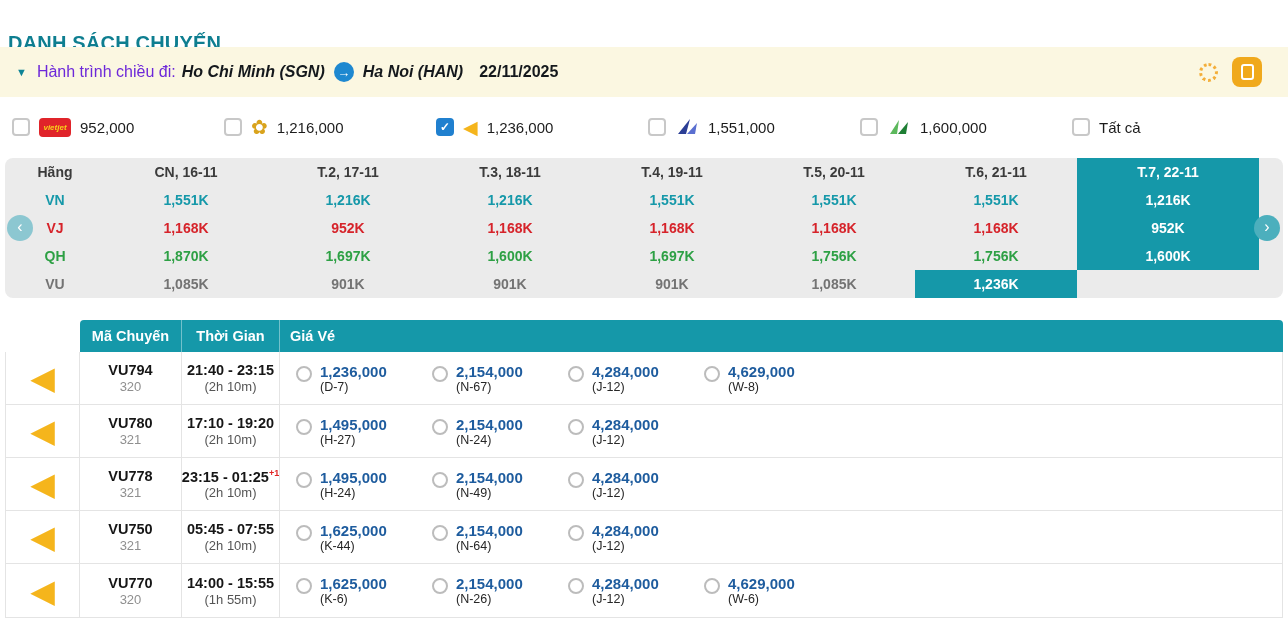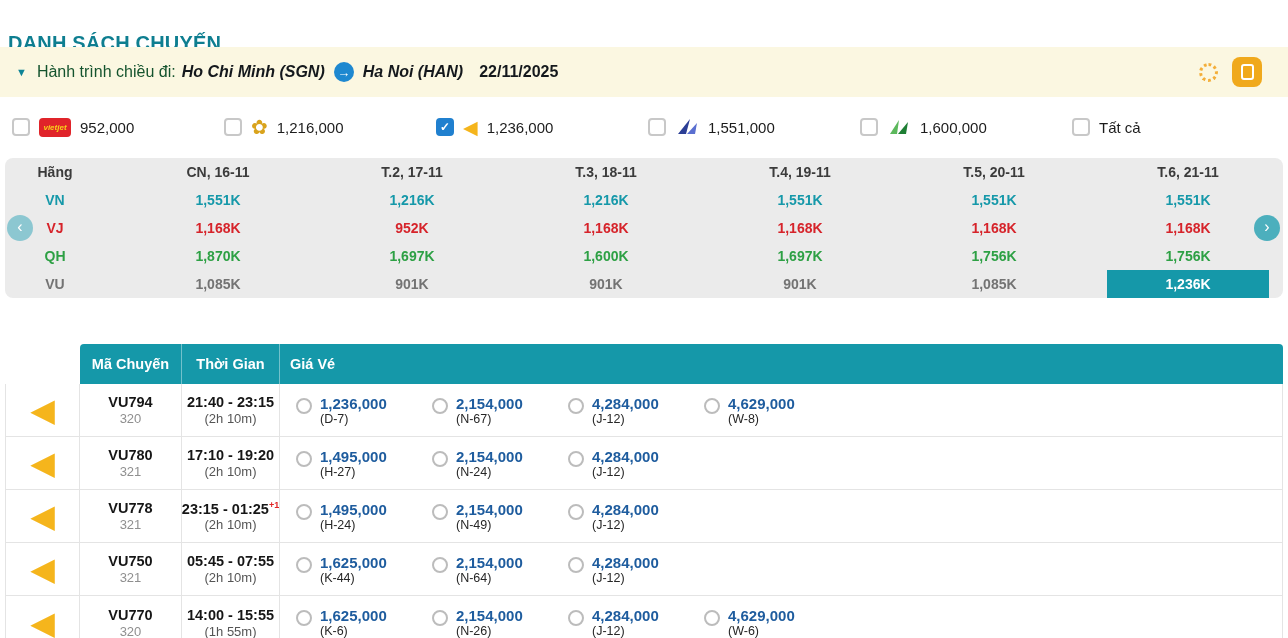--- a/index.html
+++ b/index.html
@@ -17,21 +17,21 @@
     position: absolute; top: 4px; left: 8px;
     font-size: 20px; font-weight: bold; color: #0e7e90; letter-spacing: .2px; margin-top: 28px;
   }
 
   
   .journey-bar {
     position: absolute; top: 47px; left: 0; width: 1288px; height: 50px;
     background: #fbf7e1; display: flex; align-items: center; padding: 0 16px;
   }
   .caret { color: #0e8496; font-size: 11px; margin-right: 10px; cursor: pointer; }
-  .journey-label { font-size: 16px; color: #14532d; margin-right: 6px; }
+  .journey-label { font-size: 16px; color: #6d28d9; margin-right: 6px; }
   .journey-airport { font-size: 16px; font-weight: bold; color: #14181c; font-style: italic; }
   .route-arrow {
     display: inline-flex; align-items: center; justify-content: center;
     width: 20px; height: 20px; border-radius: 50%; background: #1e88d0;
     color: #fff; font-size: 13px; margin: 0 9px; flex: 0 0 auto;
   }
   .journey-date { font-size: 16px; font-weight: bold; color: #14181c; margin-left: 16px; }
   .journey-right { margin-left: auto; display: flex; align-items: center; gap: 14px; margin-right: 10px; }
   .spinner { width: 19px; height: 19px; border: 3px dotted #f2a21d; border-radius: 50%; opacity: .85; }
   .copy-btn {
@@ -58,42 +58,42 @@
   .logo-triangle { color: #f5b51c; font-size: 19px; line-height: 1; }
   .logo-svg { display: flex; align-items: center; }
 
   
   .calendar {
     position: absolute; top: 158px; left: 5px; width: 1278px; height: 140px;
     background: #ebebeb; border-radius: 8px;
   }
   .cal-row {
     display: grid; grid-template-columns: 100px repeat(6, 162px) 182px;
-    height: 28px; align-items: stretch; gap: 32px;
+    height: 28px; align-items: stretch;
   }
   .cal-cell { display: flex; align-items: center; justify-content: center; font-size: 14px; font-weight: bold; }
   .cal-head .cal-cell { color: #3b3b3b; }
   .cal-cell.sel { background: #1598a9; color: #ffffff !important; }
   .cal-airline { font-weight: bold; }
   .row-vn .cal-cell { color: #1598a9; }
   .row-vj .cal-cell { color: #d6232a; }
   .row-qh .cal-cell { color: #2da044; }
   .row-vu .cal-cell { color: #737373; }
   .cal-nav {
     position: absolute; top: 50%; transform: translateY(-50%);
     width: 26px; height: 26px; border-radius: 50%; border: none;
     color: #fff; font-size: 16px; display: flex; align-items: center; justify-content: center;
     cursor: pointer; line-height: 1; padding-bottom: 2px;
   }
   .cal-nav.left { left: 2px; background: #8cc7d1; }
   .cal-nav.right { right: 3px; background: #4cafbd; }
 
   
   .flight-table { position: absolute; top: 320px; left: 5px; width: 1278px; }
-  .ft-header { display: flex; height: 40px; margin-top: 24px; }
+  .ft-header { display: flex; height: 32px; }
   .ft-header .spacer { width: 75px; }
   .ft-head-cell {
     background: #1598a9; color: #fff; font-weight: bold; font-size: 14.5px;
     display: flex; align-items: center; justify-content: center;
   }
   .ft-head-code { width: 102px; border-right: 1px solid rgba(255,255,255,.4); border-top-left-radius: 4px; }
   .ft-head-time { width: 98px; border-right: 1px solid rgba(255,255,255,.4); }
   .ft-head-fare { flex: 1; justify-content: flex-start; padding-left: 10px; border-top-right-radius: 4px; }
   .ft-body { border: 1px solid #e4e4e4; border-top: none; }
   .ft-row { display: flex; height: 53px; border-bottom: 1px solid #e4e4e4; align-items: stretch; }
@@ -184,20 +184,21 @@
 
 <div class="calendar">
   <div class="cal-row cal-head">
     <div class="cal-cell">Hãng</div>
     <div class="cal-cell">CN, 16-11</div>
     <div class="cal-cell">T.2, 17-11</div>
     <div class="cal-cell">T.3, 18-11</div>
     <div class="cal-cell">T.4, 19-11</div>
     <div class="cal-cell">T.5, 20-11</div>
     <div class="cal-cell">T.6, 21-11</div>
+    <div class="cal-cell sel">T.7, 22-11</div>
   </div>
   <div class="cal-row row-vn">
     <div class="cal-cell cal-airline">VN</div>
     <div class="cal-cell">1,551K</div>
     <div class="cal-cell">1,216K</div>
     <div class="cal-cell">1,216K</div>
     <div class="cal-cell">1,551K</div>
     <div class="cal-cell">1,551K</div>
     <div class="cal-cell">1,551K</div>
     <div class="cal-cell sel">1,216K</div>

